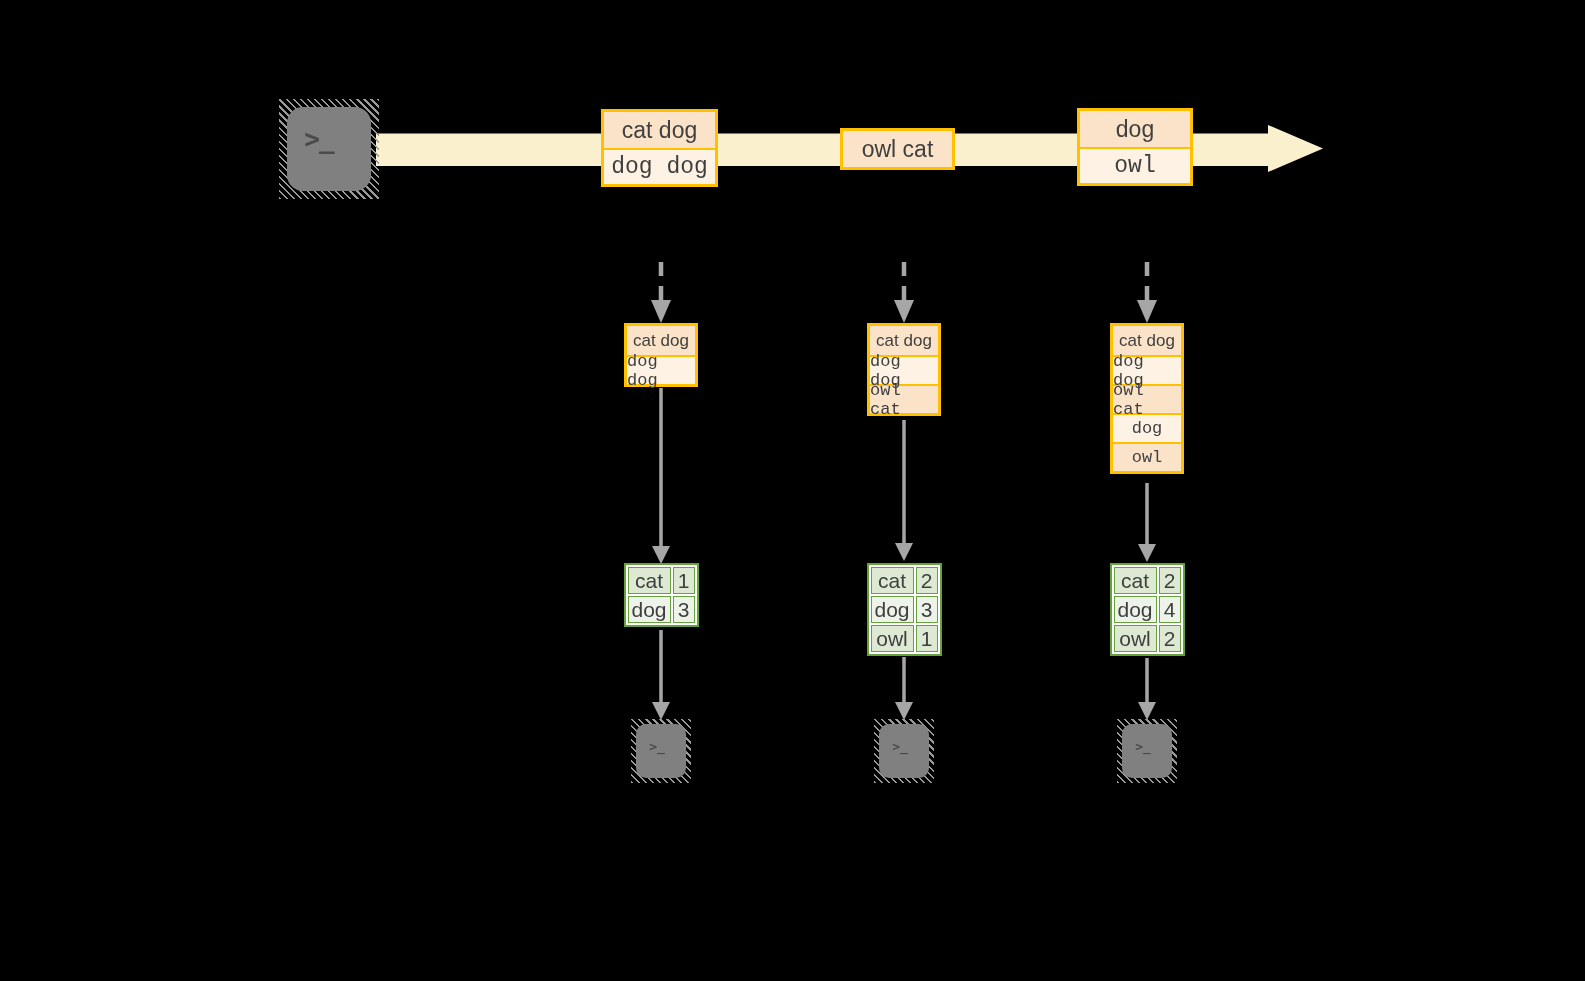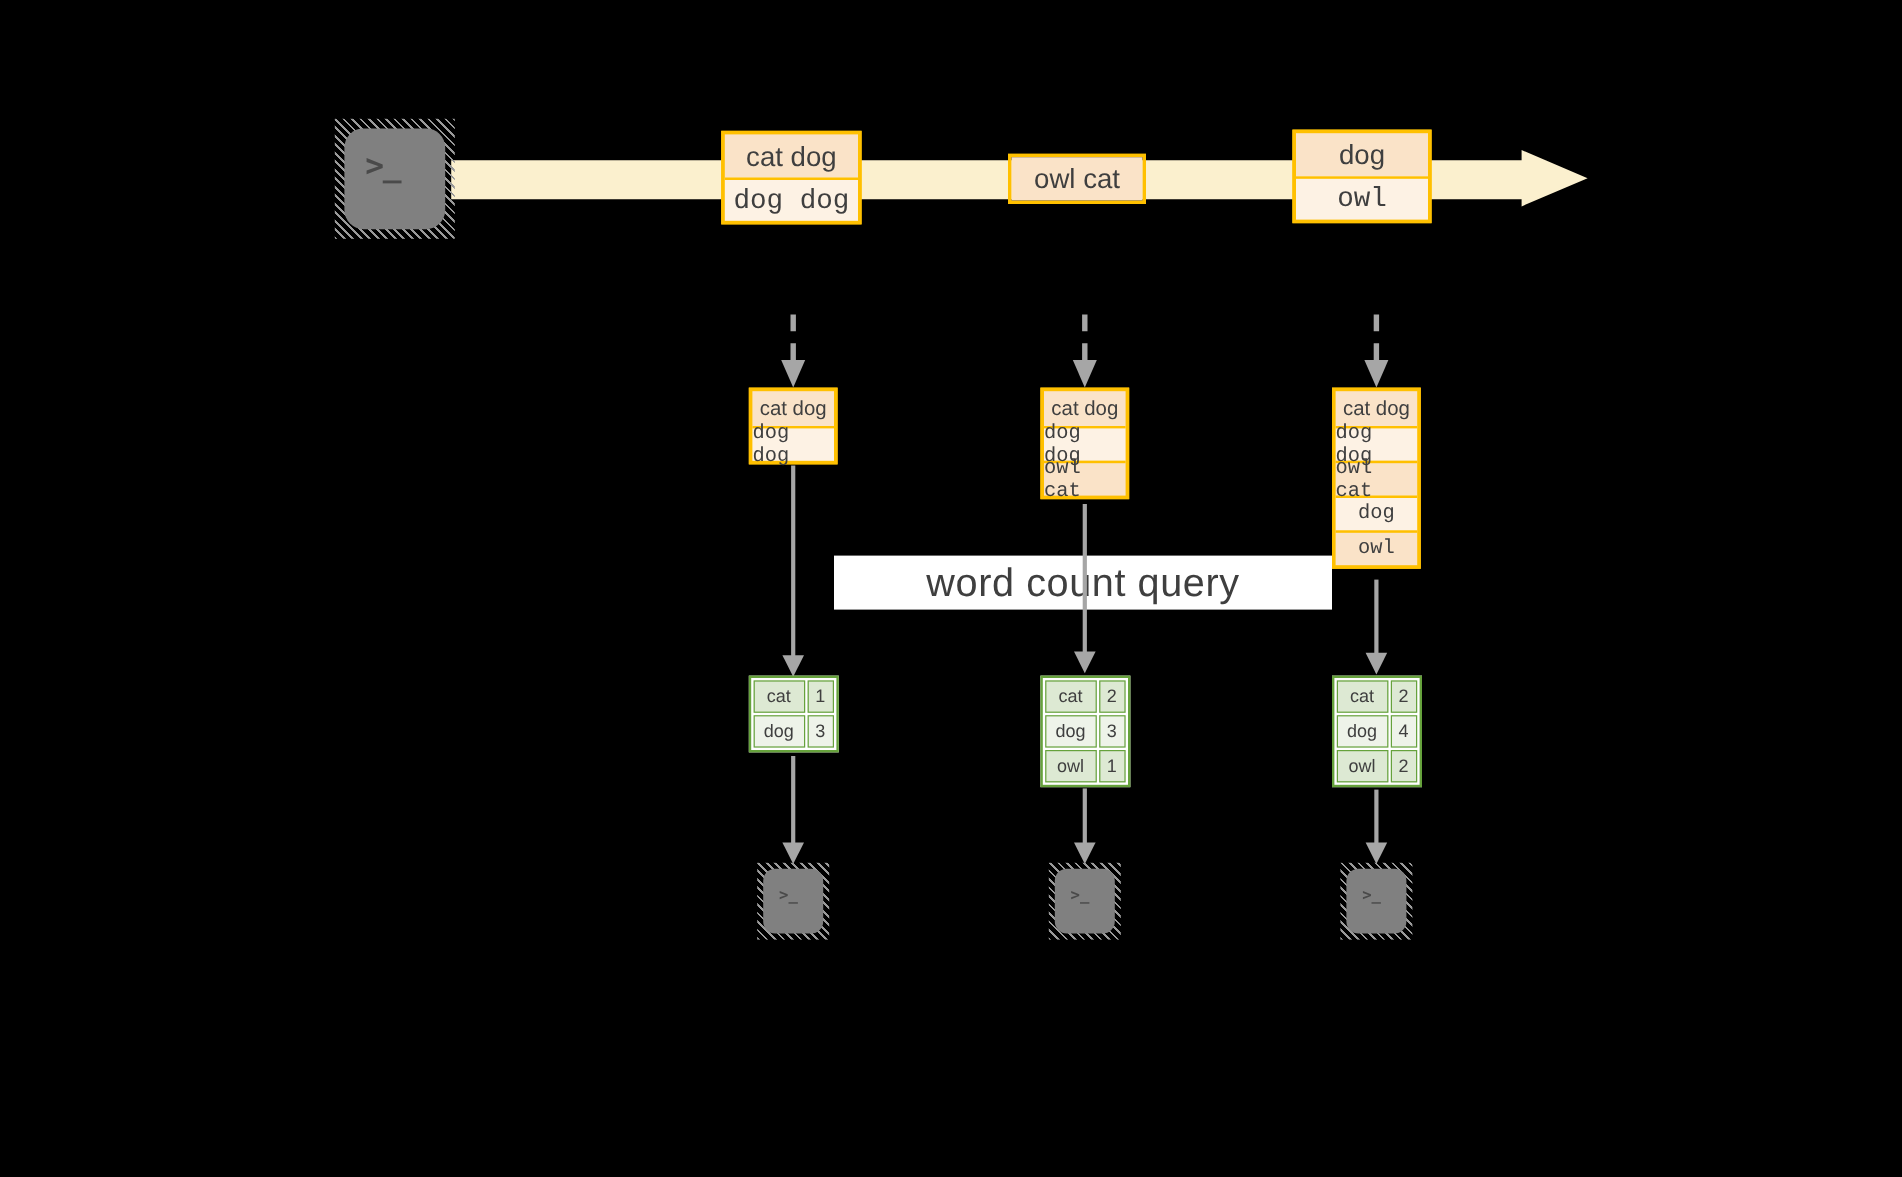--- a/index.html
+++ b/index.html
@@ -24,39 +24,36 @@
   .obox .ocell + .ocell{border-top:2.5px solid var(--orange,#FFC000);font-family:Liberation Mono, monospace;}
   .stream-batch .ocell{height:36px;font-size:23px;}
   .state-table  .ocell{height:29px;font-size:17px;}
   .shade-a{background:var(--peach,#FAE3C8);}
   .shade-b{background:var(--peach-light,#FDF2E4);}
 
   
   .gtable{position:absolute;border:2.5px solid var(--green,#66A23C);background:#fff;
           display:grid;grid-template-columns:1fr 22px;gap:2px;padding:2px;}
   .gcell{display:flex;align-items:center;justify-content:center;height:27px;
-         border:1.5px solid var(--green,#66A23C);color:var(--text,#3F3F3F);font-size:15px;}
+         border:1.5px solid var(--green,#66A23C);color:var(--text,#3F3F3F);font-size:21px;}
   .gshade-a{background:var(--green-a,#DDE9D3);}
   .gshade-b{background:var(--green-b,#EEF3E9);}
 
   
   .band{position:absolute;left:695px;top:463px;width:415px;height:45px;background:var(--band,#fff);
         display:flex;align-items:center;justify-content:center;}
   .band-label{font-size:33px;color:var(--text,#3F3F3F);letter-spacing:0.5px;white-space:nowrap;}
 
   svg{position:absolute;left:0;top:0;}
 </style>
 </head>
 <body>
 
 <div id="canvas" style="--bg: #000000; --orange: #FFC000; --peach: #FAE3C8; --peach-light: #FDF2E4; --green: #66A23C; --green-a: #DDE9D3; --green-b: #EEF3E9; --term: #808080; --text: #3F3F3F; --band: #FFFFFF;">
 
-  <div class="band">
-    <span class="band-label">word count query</span>
-  </div>
 
   <svg width="1585" height="981">
 
     <polygon points="376,133.5 1268,133.5 1268,125 1323,148.5 1268,172 1268,166 376,166" fill="#FBF0CE"></polygon>
 
     <g stroke="#A6A6A6" stroke-width="4.5" fill="#A6A6A6">
       <line x1="661" y1="262" x2="661" y2="300" stroke-dasharray="14 10"></line>
       <polygon points="651,300 671,300 661,323" stroke="none"></polygon>
       <line x1="904" y1="262" x2="904" y2="300" stroke-dasharray="14 10"></line>
       <polygon points="894,300 914,300 904,323" stroke="none"></polygon>

